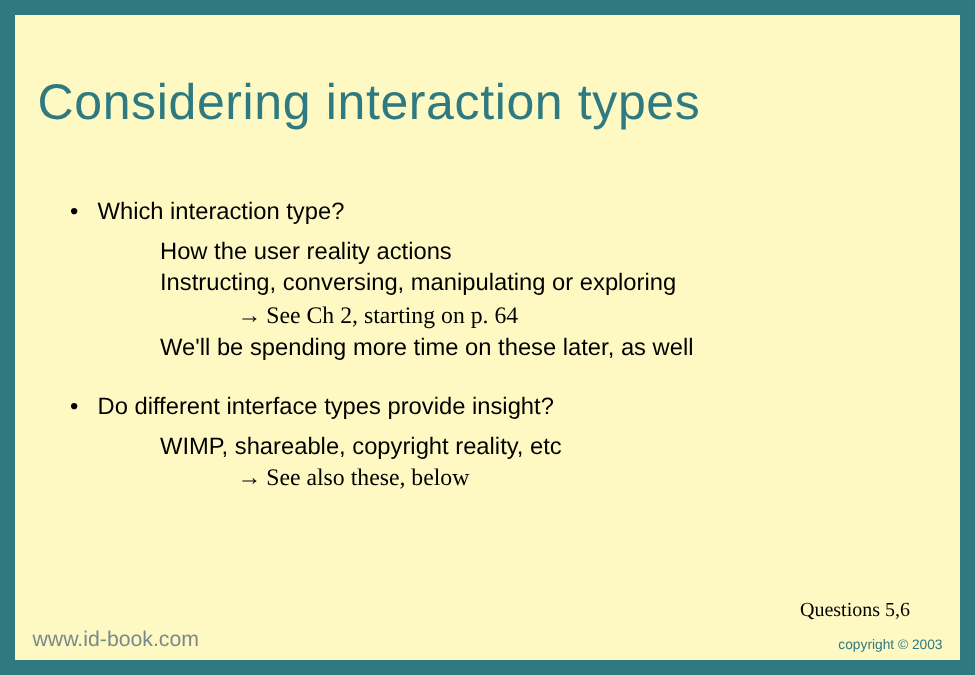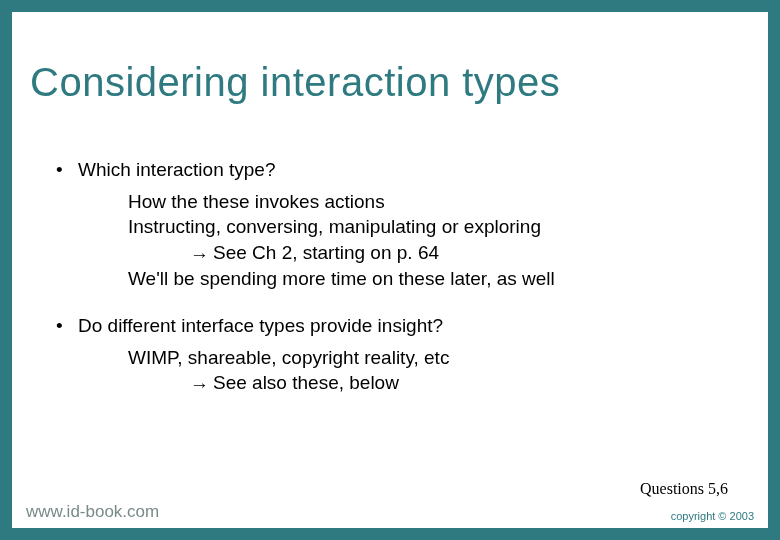--- a/index.html
+++ b/index.html
@@ -7,21 +7,21 @@
   body {
     background: #2e7a80;
     font-family: Verdana, Geneva, sans-serif;
   }
   .slide {
     position: absolute;
     left: 12px;
     top: 12px;
     width: 756px;
     height: 516px;
-    background: #ffffff;
+    background: #fef9c3;
   }
   .title {
     position: absolute;
     left: 18px;
     top: 48px;
     font-size: 40px;
     color: #2e7a80;
     font-weight: 400;
     letter-spacing: 0.5px;
   }
@@ -42,20 +42,21 @@
   .bullet-dot {
     position: absolute;
     left: 0;
     top: 0;
   }
   .sub1 {
     padding-left: 72px;
   }
   .sub2 {
     padding-left: 134px;
+    font-family: Liberation Serif, serif;
   }
   .sub2 .arrow {
     margin-right: 4px;
   }
   .block-space {
     height: 22px;
   }
   .questions-note {
     position: absolute;
     right: 40px;
@@ -85,21 +86,21 @@
 <div class="slide">
 
   <h1 class="title">Considering interaction types</h1>
 
   <div class="content">
 
     <div class="bullet">
       <span class="bullet-dot">•</span>
       <span>Which interaction type?</span>
     </div>
-    <div class="sub1">How the these invokes actions</div>
+    <div class="sub1">How the user reality actions</div>
     <div class="sub1">Instructing, conversing, manipulating or exploring</div>
     <div class="sub2">
       <span class="arrow">→</span><span>See Ch 2, starting on p. 64</span>
     </div>
     <div class="sub1">We'll be spending more time on these later, as well</div>
 
     <div class="block-space"></div>
 
     <div class="bullet">
       <span class="bullet-dot">•</span>

